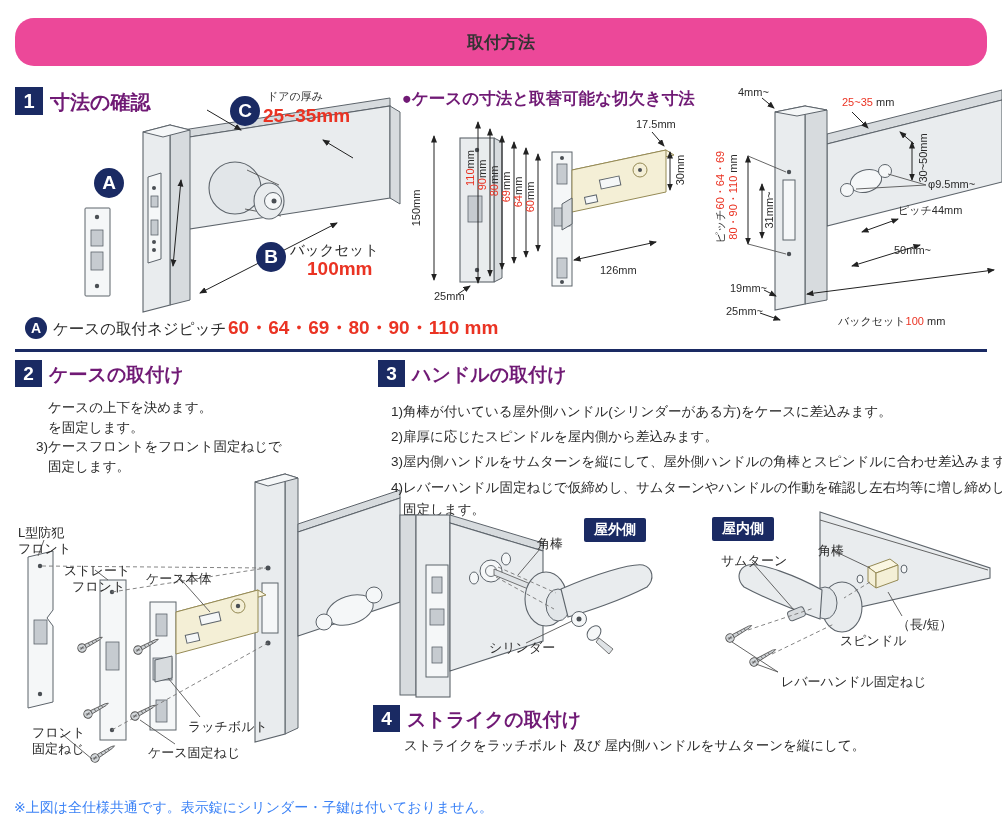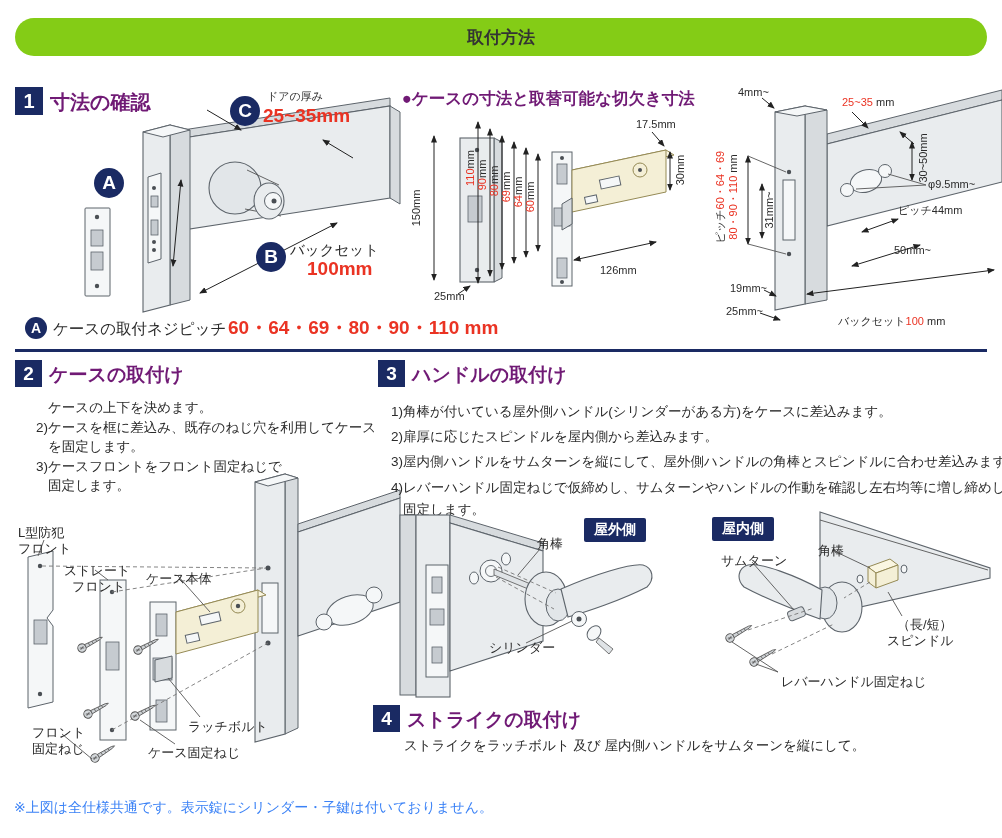--- a/index.html
+++ b/index.html
@@ -1,19 +1,19 @@
 <!DOCTYPE html>
 <html><head>
 <meta charset="utf-8">
 <style>
   *{margin:0;padding:0;box-sizing:border-box}
   html,body{width:1002px;height:838px}
   body{position:relative;background:#fff;font-family:"Liberation Sans","DejaVu Sans",sans-serif;overflow:hidden;color:#2b2b2b}
   .abs{position:absolute}
-  .header-band{left:15px;top:18px;width:972px;height:38px;background:#84cc16;border-radius:19px;display:flex;align-items:center;justify-content:center;font-size:17px;font-weight:bold;color:#333}
+  .header-band{left:15px;top:18px;width:972px;height:48px;background:#ec4899;border-radius:19px;display:flex;align-items:center;justify-content:center;font-size:17px;font-weight:bold;color:#333}
   .numbox{background:#1a2a63;color:#fff;font-weight:bold;display:flex;align-items:center;justify-content:center}
   .sec-title{color:#701a75;font-weight:bold;white-space:nowrap}
   .badge{background:#1a2a63;color:#fff;border-radius:50%;font-weight:bold;display:flex;align-items:center;justify-content:center}
   .dimtxt{font-weight:bold;color:#ea3323;white-space:nowrap}
   .steps div{font-size:13.5px;white-space:nowrap}
   .cont{padding-left:12px}
   .lbl{font-size:13px;white-space:nowrap}
   .side-badge{background:#1a2a63;color:#fff;font-weight:bold;font-size:14px;padding:3px 10px;border-radius:2px;white-space:nowrap}
   .divider{left:15px;top:349px;width:972px;height:3px;background:#1a2a63}
   .footnote{font-size:14px;color:#3b82f6;white-space:nowrap}
@@ -237,21 +237,20 @@
     <text x="122" y="243"><tspan>バックセット</tspan><tspan class="rt">100</tspan><tspan> mm</tspan></text>
   </g>
 </svg>
 
 <div class="abs divider"></div>
 
 <div class="abs numbox" style="left:15px;top:360px;width:27px;height:27px;font-size:19px">2</div>
 <div class="abs sec-title" style="left:49px;top:362px;font-size:19px">ケースの取付け</div>
 <div class="abs steps" style="left:36px;top:398px;line-height:19.5px">
   <div class="cont">ケースの上下を決めます。</div>
-  <div>2)ケースを框に差込み、既存のねじ穴を利用してケース</div>
   <div class="cont">を固定します。</div>
   <div>3)ケースフロントをフロント固定ねじで</div>
   <div class="cont">固定します。</div>
 </div>
 
 <svg class="abs" style="left:0px;top:462px" width="400" height="310" viewBox="0 0 400 310">
   <defs>
     <g id="scrw">
       <circle r="4.2" fill="#d4d8db" stroke="#555" stroke-width="1"></circle>
       <path d="M-2,-1 L2,1 M-2,1 L2,-1" stroke="#555" stroke-width=".8" fill="none"></path>
@@ -423,20 +422,20 @@
     <line class="lead" x1="140" y1="38" x2="178" y2="56"></line>
     <line class="lead" x1="210" y1="104" x2="196" y2="80"></line>
     <line class="lead" x1="86" y1="160" x2="40" y2="130"></line>
     <line class="lead" x1="86" y1="160" x2="64" y2="152"></line>
   </g>
 </svg>
 <div class="abs side-badge" style="left:712px;top:517px">屋内側</div>
 <div class="abs lbl" style="left:721px;top:552px">サムターン</div>
 <div class="abs lbl" style="left:818px;top:542px">角棒</div>
 <div class="abs lbl" style="left:897px;top:616px">（長/短）</div>
-<div class="abs lbl" style="left:887px;top:632px">スピンドル</div>
+<div class="abs lbl" style="left:840px;top:632px">スピンドル</div>
 <div class="abs lbl" style="left:781px;top:673px">レバーハンドル固定ねじ</div>
 
 <div class="abs numbox" style="left:373px;top:705px;width:27px;height:27px;font-size:19px">4</div>
 <div class="abs sec-title" style="left:407px;top:707px;font-size:19px">ストライクの取付け</div>
 <div class="abs lbl" style="left:404px;top:737px;font-size:13.5px">ストライクをラッチボルト 及び 屋内側ハンドルをサムターンを縦にして。</div>
 
 <div class="abs footnote" style="left:14px;top:799px">※上図は全仕様共通です。表示錠にシリンダー・子鍵は付いておりません。</div>
 
 </body></html>

